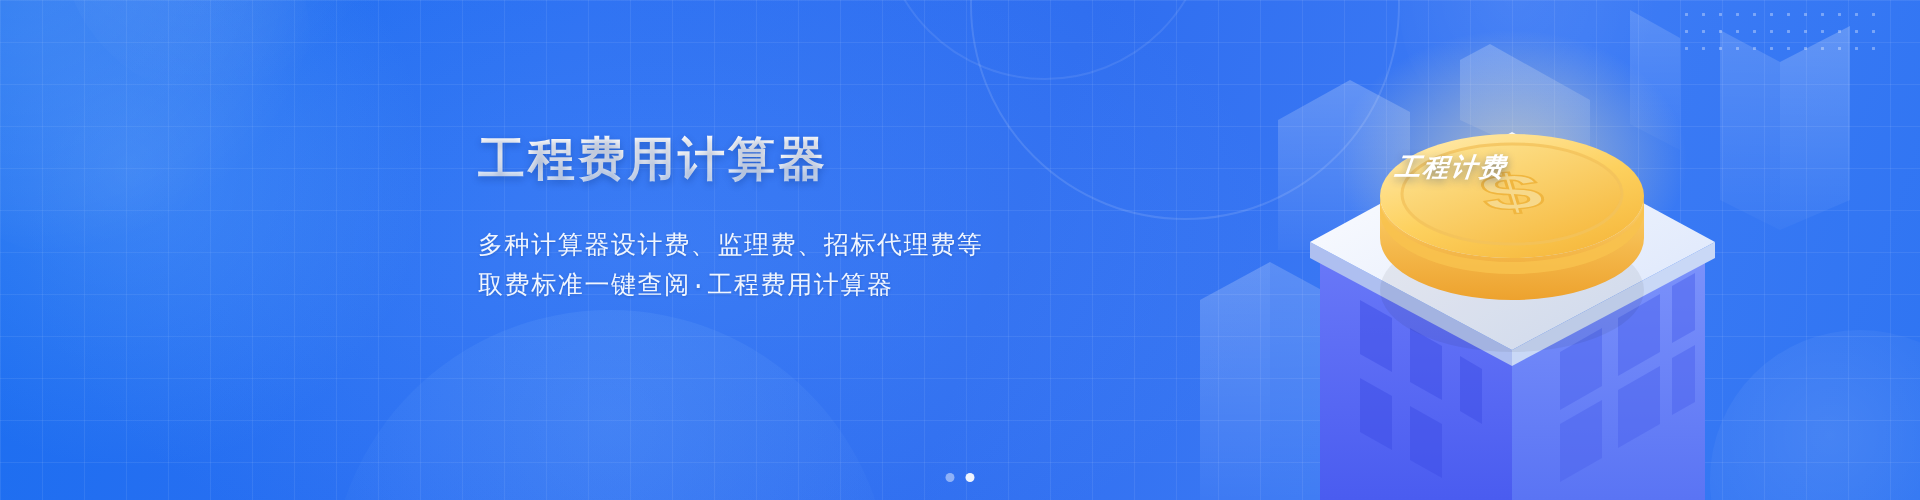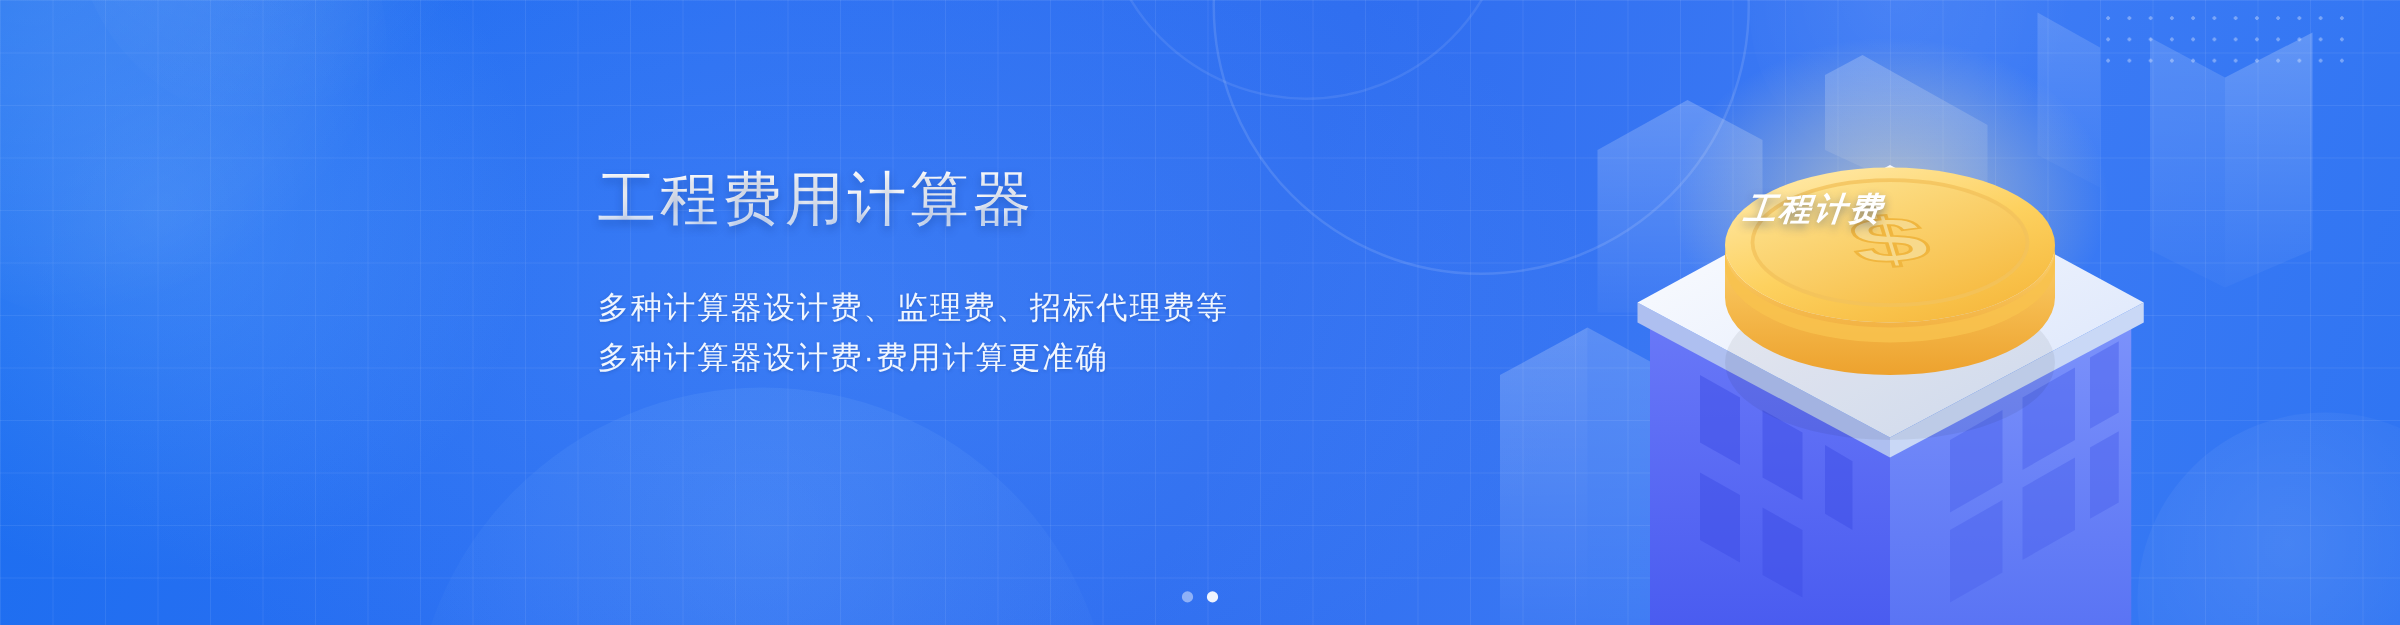--- a/index.html
+++ b/index.html
@@ -48,28 +48,28 @@
     background-image:radial-gradient(rgba(255,255,255,.45) 1.4px, transparent 1.6px);
     background-size:17px 17px;
     opacity:.75;
   }
 
   
   .content {
     position:absolute; left:478px; top:128px; width:640px;
   }
   .headline {
-    font-size:47px; font-weight:normal; line-height:1.30; letter-spacing:3px;
+    font-size:47px; font-weight:bold; line-height:1.30; letter-spacing:3px;
     background:linear-gradient(180deg,#ffffff 48%,#cddffb 100%);
     -webkit-background-clip:text; background-clip:text; color:transparent;
     text-shadow:0 3px 7px rgba(8,40,110,.30);
     font-family:"Liberation Sans","DejaVu Sans",sans-serif;
     white-space:nowrap;
   }
-  .sub-wrap { margin-top:38px; }
+  .sub-wrap { margin-top:38px;font-family:Liberation Mono, monospace; }
   .subline {
     font-size:25px; color:#f0f6ff; line-height:1.58; letter-spacing:1.6px;
     white-space:nowrap; text-shadow:0 1px 3px rgba(10,45,120,.28);
   }
 
   
   .art { position:absolute; right:0; top:0; width:760px; height:500px; }
 
   .badge {
     position:absolute; left:235px; top:150px;
@@ -202,21 +202,21 @@
       </g>
     </svg>
 
     <div class="badge">工程计费</div>
   </div>
 
   <div class="content">
     <div class="headline">工程费用计算器</div>
     <div class="sub-wrap">
       <div class="subline">多种计算器设计费、监理费、招标代理费等</div>
-      <div class="subline">多种计算器设计费·费用计算更准确</div>
+      <div class="subline">取费标准一键查阅·工程费用计算器</div>
     </div>
   </div>
 
   <div class="dots">
     <span class="dot"></span>
     <span class="dot active"></span>
   </div>
 
 </div>
 

